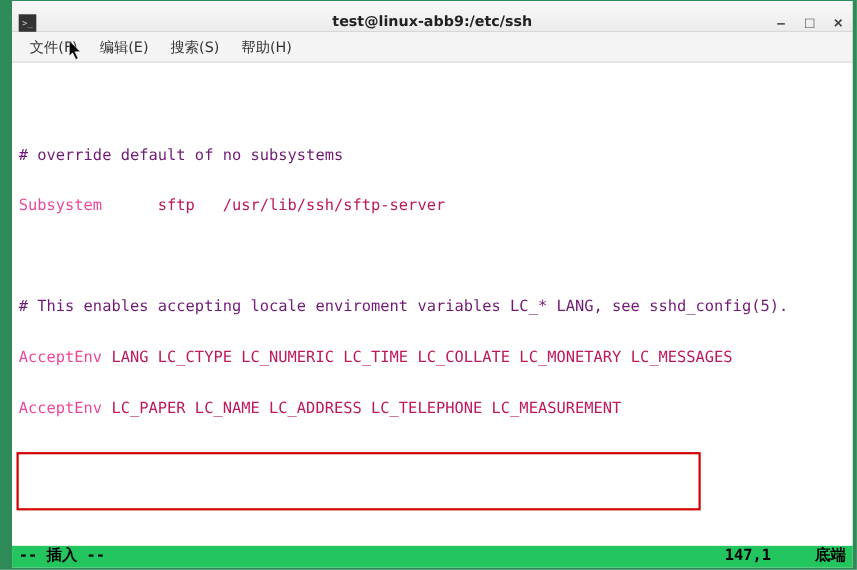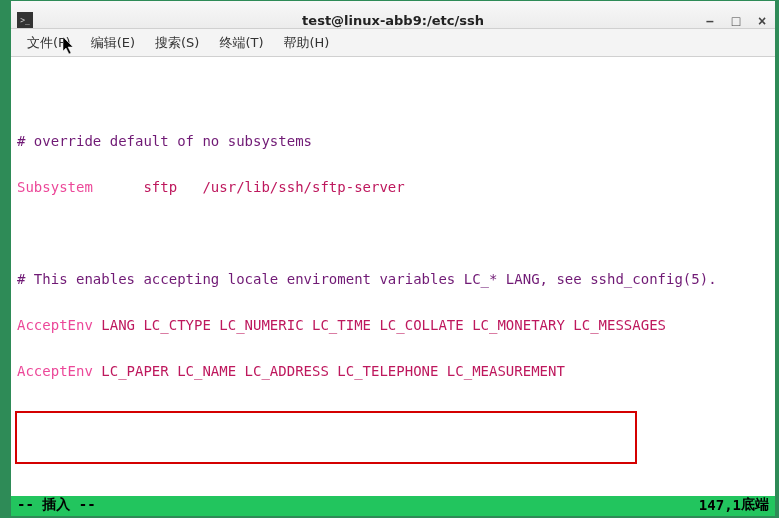--- a/index.html
+++ b/index.html
@@ -17,22 +17,22 @@
   top: 1px; left: 11px; right: 4px; bottom: 2px;
   background: #fff;
   display: flex;
   flex-direction: column;
 }
 .titlebar {
   height: 28px;
   background: linear-gradient(to bottom, #f8f8f8, #ececec);
   border-bottom: 1px solid #d0d0d0;
   display: flex;
-  align-items: flex-end;
-  padding: 0 6px;
+  align-items: flex-start;
+  padding: 12px 6px;
   position: relative;
 }
 .titlebar-icon {
   width: 16px; height: 16px;
   background: #333;
   display: flex;
   align-items: center;
   justify-content: center;
   margin-right: 8px;
 }
@@ -119,42 +119,41 @@
   background: #22c55e;
   display: flex;
   align-items: center;
   padding: 0 6px 2px 6px;
   font-size: 14px;
   font-weight: bold;
   color: #000;
 }
 .status-left { flex: 0 0 auto; }
 .status-spacer { flex: 1; }
-.status-pos { }
+.status-pos { margin-right: 40px; }
 </style>
 </head>
 <body>
 
 <div class="window">
 
   <div class="titlebar">
     <div class="titlebar-icon"></div>
     <div class="titlebar-title">test@linux-abb9:/etc/ssh</div>
     <div class="titlebar-controls">
       <div class="win-btn">–</div>
       <div class="win-btn">□</div>
       <div class="win-btn">×</div>
     </div>
   </div>
 
   <div class="menubar">
     <div class="menu-item">文件(F)</div>
     <div class="menu-item">编辑(E)</div>
     <div class="menu-item">搜索(S)</div>
-    <div class="menu-item">终端(T)</div>
     <div class="menu-item">帮助(H)</div>
     <svg class="cursor-arrow" width="14" height="18" viewBox="0 0 14 18">
       <path d="M0 0 L0 14 L3 11 L6 17 L8 16 L5 10 L10 10 Z" fill="#000" stroke="#fff" stroke-width="0.5"></path>
     </svg>
   </div>
 
   <div class="terminal">
 <div> </div>
 <div><span class="c-comment"># override default of no subsystems</span></div>
 <div><span class="c-keyword">Subsystem</span><span class="c-plain">      sftp   /usr/lib/ssh/sftp-server</span></div>

